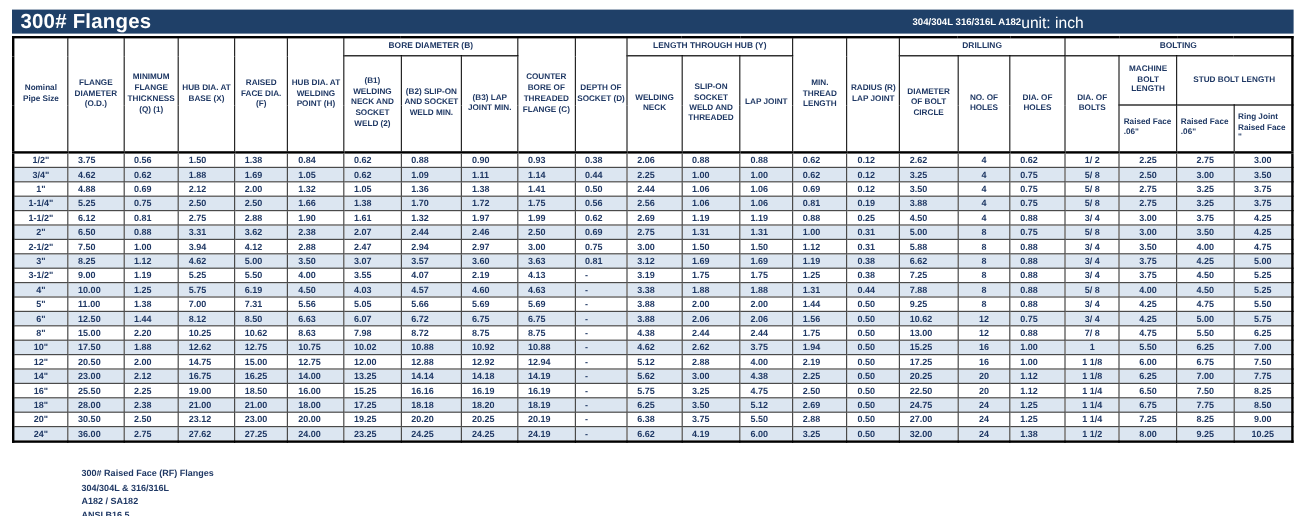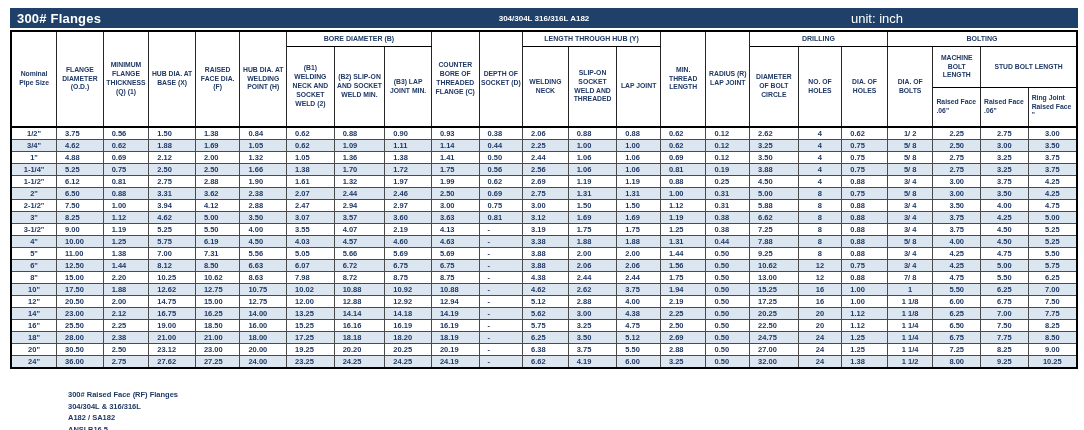--- a/index.html
+++ b/index.html
@@ -1,21 +1,21 @@
 <!DOCTYPE html>
 <html><head>
 <meta charset="utf-8">
 <style>
   html,body{margin:0;padding:0;background:#fff;width:1084px;height:430px;overflow:hidden;
     font-family:"Liberation Sans",sans-serif;}
   .sheet{position:absolute;left:10px;top:8px;width:1068px;}
   .titlebar{background:#1F4068;color:#fff;height:20px;display:flex;align-items:center;
     padding:0 7px;box-sizing:border-box;margin-bottom:2px;}
-  .titlebar .t{width:220px;font-size:13px;font-weight:bold;letter-spacing:.2px;}
-  .titlebar .m{flex:1;text-align:center;font-size:8px;font-weight:bold;}
+  .titlebar .t{width:220px;font-size:17px;font-weight:bold;letter-spacing:.2px;}
+  .titlebar .m{flex:1;text-align:right;font-size:8px;font-weight:bold;}
   .titlebar .u{width:220px;text-align:left;font-size:13px;}
   table.flange{border-collapse:collapse;table-layout:fixed;width:1068px;border:2px solid #000;}
   th{background:#fff;color:#1F3864;font-weight:bold;font-size:6.8px;line-height:1.3;
     text-align:center;vertical-align:middle;border:1px solid #262626;padding:1px 1px;}
   th.group{height:12px;font-size:7px;}
   th.mid{height:38px;}
   th.leaf{height:36px;text-align:left;padding-left:3px;}
   td{color:#1F3864;font-weight:bold;font-size:7.5px;height:11px;line-height:11px;
     border:1px solid #4a4a4a;padding:0 0 0 8px;white-space:nowrap;overflow:hidden;background:#fff;}
   td.c{text-align:center;padding-left:0;}

